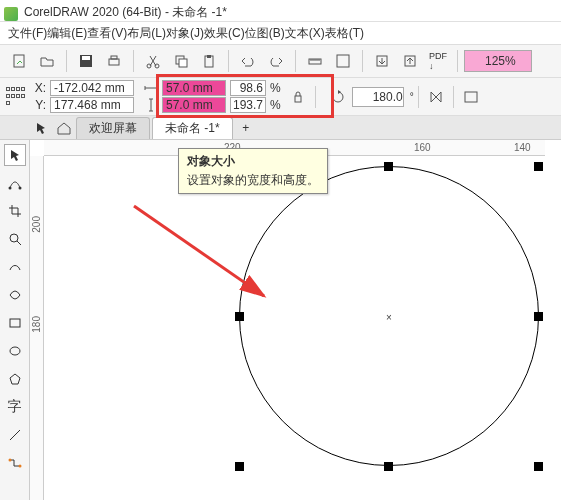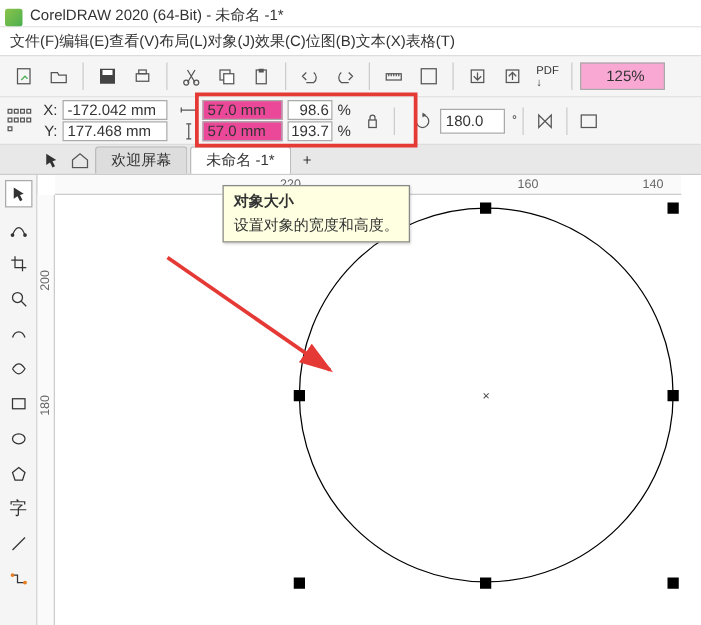--- a/index.html
+++ b/index.html
@@ -18,21 +18,21 @@
 .xy-block{display:flex;flex-direction:column;gap:1px;margin-right:4px}
 .xy-row{display:flex;align-items:center;gap:4px}
 .xy-row label{width:14px;text-align:right}
 .xy-field{width:84px;height:16px;border:1px solid #aaa;background:#fff;padding:0 3px;display:flex;align-items:center}
 .highlight-box{position:absolute;left:156px;top:-4px;width:178px;height:44px;border:3px solid #e53935;z-index:5;pointer-events:none}
 .size-block{display:flex;flex-direction:column;gap:1px;margin-left:4px}
 .size-row{display:flex;align-items:center;gap:4px}
 .size-field{width:64px;height:16px;border:1px solid #aaa;background:#ec4899;padding:0 3px;display:flex;align-items:center}
 .pct-field{width:36px;height:16px;border:1px solid #aaa;background:#fff;padding:0 2px;text-align:right}
 .rot-block{display:flex;align-items:center;gap:6px;margin-left:10px}
-.rot-field{width:52px;height:20px;border:1px solid #aaa;background:#fff;padding:0 4px;display:flex;align-items:center}
+.rot-field{width:52px;height:20px;border:1px solid #aaa;background:#fff;padding:0 20px;display:flex;align-items:center}
 .tabs{height:24px;background:#e8e8e8;display:flex;align-items:center;padding-left:30px;border-bottom:1px solid #ccc}
 .tab{height:22px;padding:0 12px;background:#ddd;border:1px solid #bbb;border-bottom:none;display:flex;align-items:center;margin-right:2px;border-radius:3px 3px 0 0}
 .tab.active{background:#fff}
 .plus-tab{width:22px;height:20px;display:flex;align-items:center;justify-content:center;color:#888}
 .workspace{position:absolute;left:0;top:140px;right:0;bottom:0;background:#fff}
 .toolpanel{position:absolute;left:0;top:0;width:30px;bottom:0;background:#f5f5f5;border-right:1px solid #ccc;display:flex;flex-direction:column;align-items:center;padding-top:4px;gap:6px}
 .tool{width:22px;height:22px;display:flex;align-items:center;justify-content:center;border:1px solid transparent}
 .tool.sel{background:#fff;border-color:#aaa}
 .ruler-h{position:absolute;left:44px;right:16px;top:0;height:16px;background:#fafafa;border-bottom:1px solid #ccc}
 .ruler-h .tick{position:absolute;top:2px;font-size:10px;color:#666}

